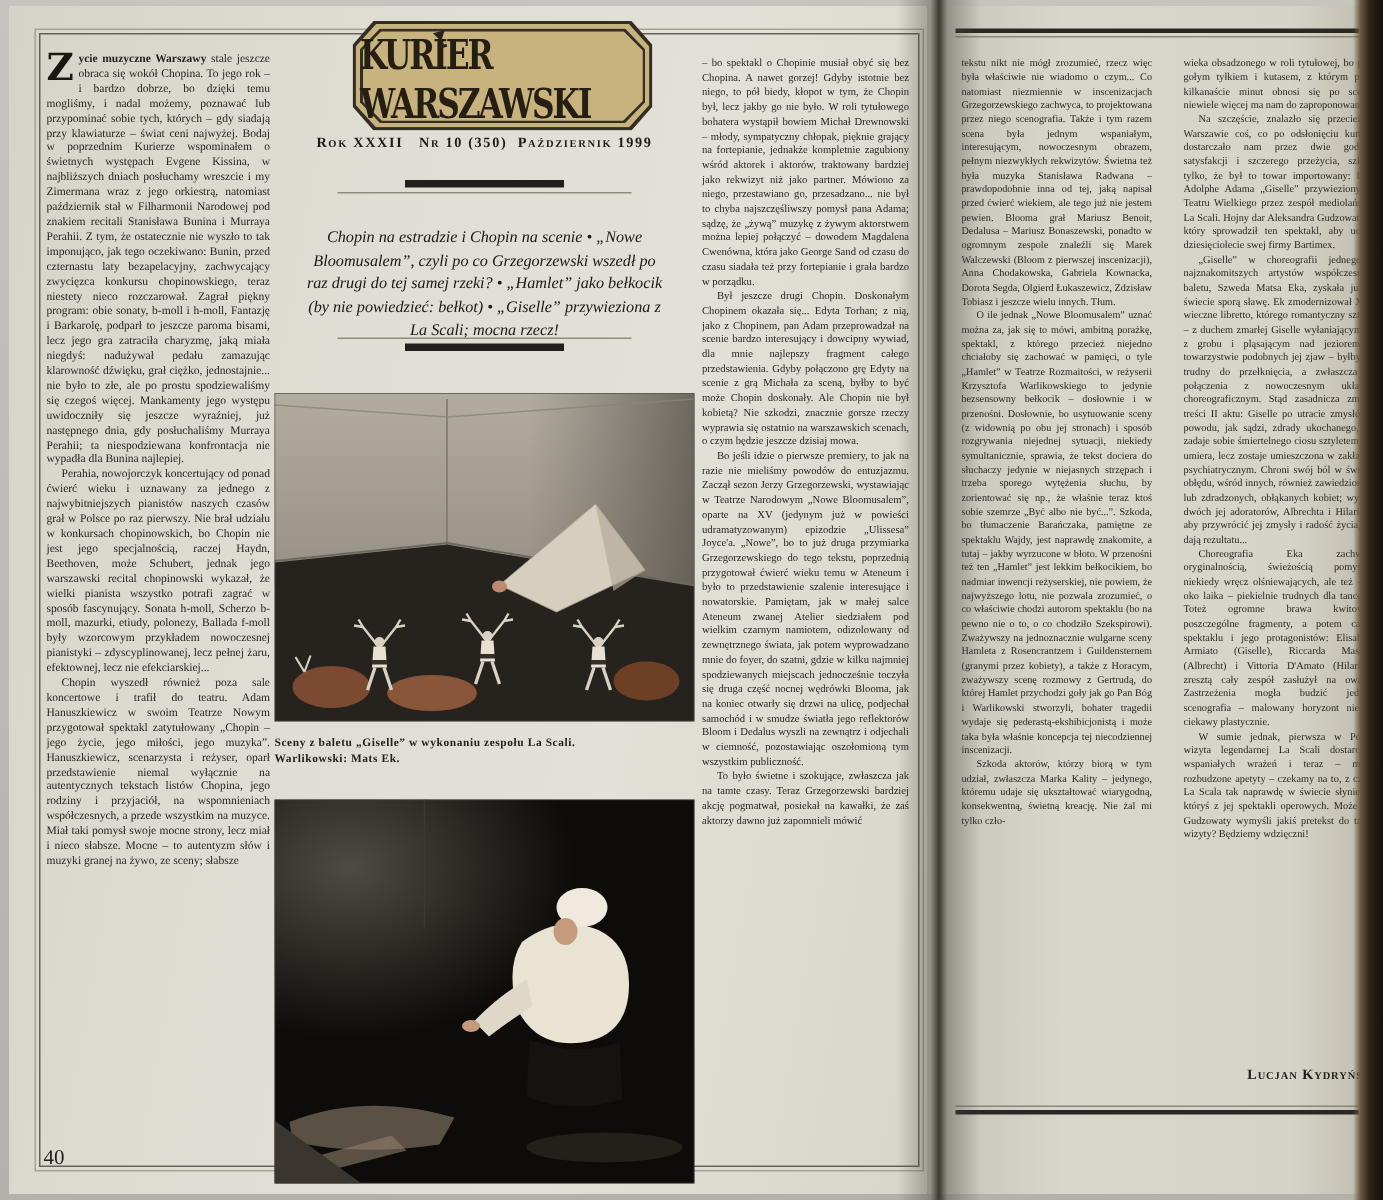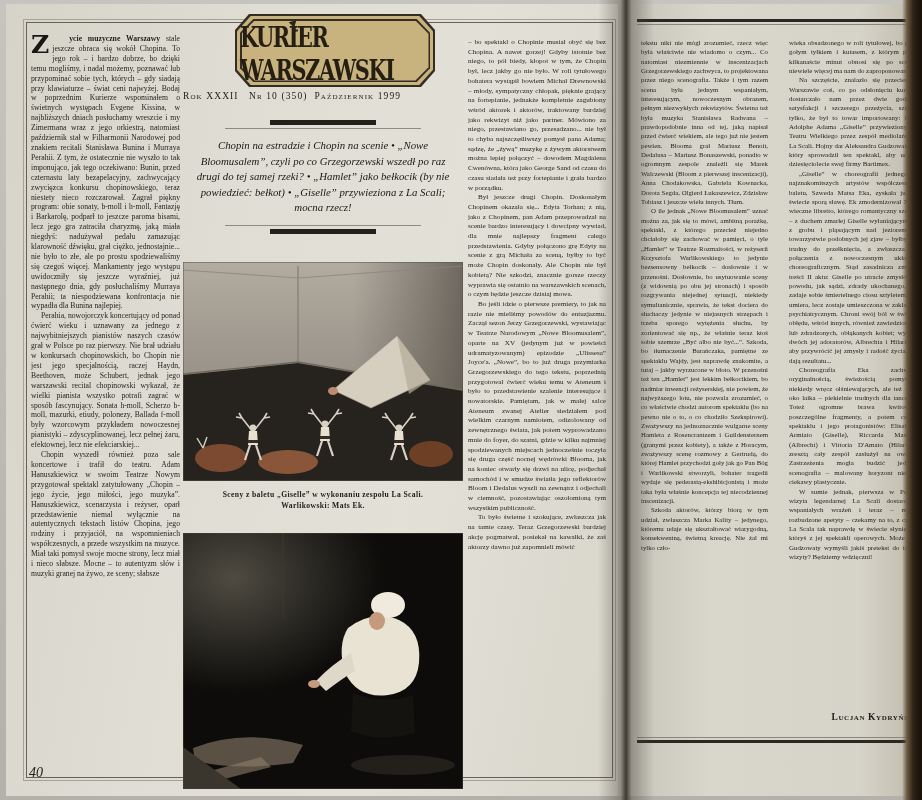--- a/index.html
+++ b/index.html
@@ -20,50 +20,50 @@
   
   .col{position:absolute;color:#211f1b;text-align:justify;overflow:hidden;z-index:2;}
   .col p{margin:0;text-indent:10px;}
   .col p.cont{text-indent:0;}
   #colA{left:31px;top:34px;width:149px;height:740px;font-size:7.7px;line-height:9.9px;}
   #colB{left:468px;top:38px;width:138px;height:736px;font-size:7.1px;line-height:9.7px;}
   #colC{left:641px;top:38px;width:127px;height:700px;font-size:6.8px;line-height:9.35px;}
   #colD{left:789px;top:38px;width:129px;height:674px;font-size:6.9px;line-height:9.35px;}
   .dropcap{float:left;font-family:"DejaVu Serif",serif;font-weight:bold;font-size:25px;
     line-height:19px;padding:1px 3px 0 0;color:#191712;}
-  .leadb{font-weight:bold;margin-left:17px;}
+  .leadb{font-weight:bold;}
   
   .feature{position:absolute;left:183px;top:12px;width:280px;height:780px;z-index:3;}
   .badge{position:absolute;left:52px;top:2px;width:200px;height:73px;}
   .badge .ly{position:absolute;clip-path:polygon(7% 0,93% 0,100% 22%,100% 78%,93% 100%,7% 100%,0 78%,0 22%);}
   .badge .b1{inset:0;background:#332d24;}
   .badge .b2{inset:2px;background:#c8b37e;}
   .badge .b3{inset:5px;background:#332d24;}
   .badge .b4{inset:6.5px;background:#c8b37e;}
   .badge h1{position:absolute;inset:0;display:flex;align-items:center;justify-content:center;
     margin:0;padding-top:5px;font-family:"DejaVu Serif",serif;font-weight:bold;font-size:22px;
     letter-spacing:-1.5px;text-transform:uppercase;color:#251e13;
     transform:scaleY(1.25) scaleX(.95);}
   .goblet{position:absolute;left:54px;top:6px;transform:rotate(-14deg);}
-  .dateline{position:absolute;top:79px;left:0;right:0;font-size:9.5px;
-    font-weight:normal;font-variant:small-caps;letter-spacing:1.1px;color:#1e1c18;white-space:pre;}
+  .dateline{position:absolute;top:79px;left:0;right:0;text-align:center;font-size:9.5px;
+    font-weight:bold;font-variant:small-caps;letter-spacing:1.1px;color:#1e1c18;white-space:pre;}
   .bar{position:absolute;left:50%;transform:translateX(-50%);width:106px;height:5px;background:#22201c;}
   .bar-top{top:108px;}
   .bar-bottom{top:217px;}
   .thinrule{position:absolute;left:50%;transform:translateX(-50%);width:196px;height:1px;background:#8f8b80;}
   .thin-top{top:116px;}
   .thin-bottom{top:213px;}
-  .lede{position:absolute;top:122px;left:4px;right:4px;margin:4px;text-align:center;
+  .lede{position:absolute;top:122px;left:4px;right:4px;margin:17px;text-align:center;
     font-style:italic;font-size:10.8px;line-height:15.6px;color:#191815;}
   .photo{position:absolute;left:0;width:280px;display:block;}
   .photo1{top:250px;height:219px;}
-  .caption{position:absolute;top:477px;left:0;right:0;text-align:center;font-size:7.6px;
+  .caption{position:absolute;top:477px;left:0;right:0;text-align:left;font-size:7.6px;
     font-weight:bold;letter-spacing:.4px;line-height:11px;color:#21201b;}
   .photo2{top:521px;height:256px;}
-  .pageno{position:absolute;left:29px;top:765px;font-style:italic;font-size:14px;color:#24221e;z-index:4;}
+  .pageno{position:absolute;left:29px;top:765px;font-size:14px;color:#24221e;z-index:4;}
   
   .rline{position:absolute;left:637px;width:269px;z-index:1;}
   .rt1{top:19px;height:3px;background:#2b2823;}
   .rt2{top:24px;height:1px;background:#8a8679;}
   .rb1{top:737px;height:1px;background:#8a8679;}
   .rb2{top:740px;height:3px;background:#2b2823;}
   .signature{position:absolute;left:789px;top:712px;width:129px;text-align:right;z-index:2;
     font-variant:small-caps;font-weight:bold;font-size:9.5px;letter-spacing:.6px;color:#1f1d19;}
 </style>
 </head>

